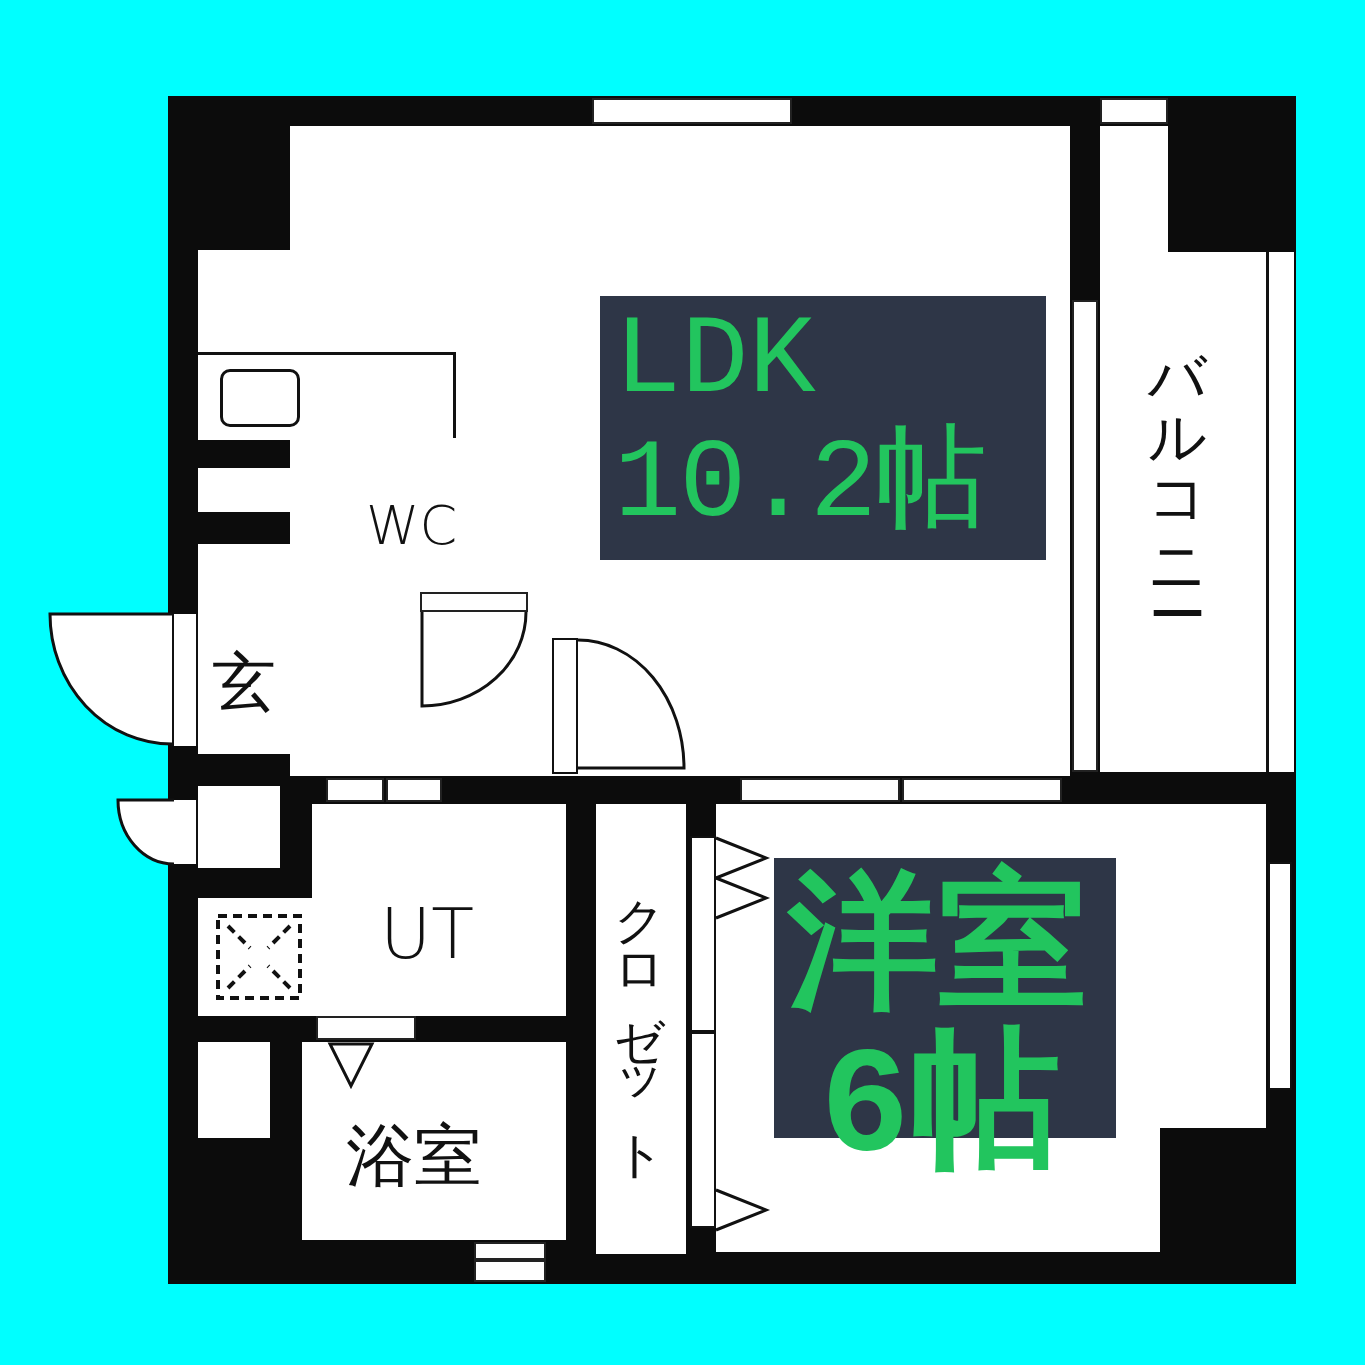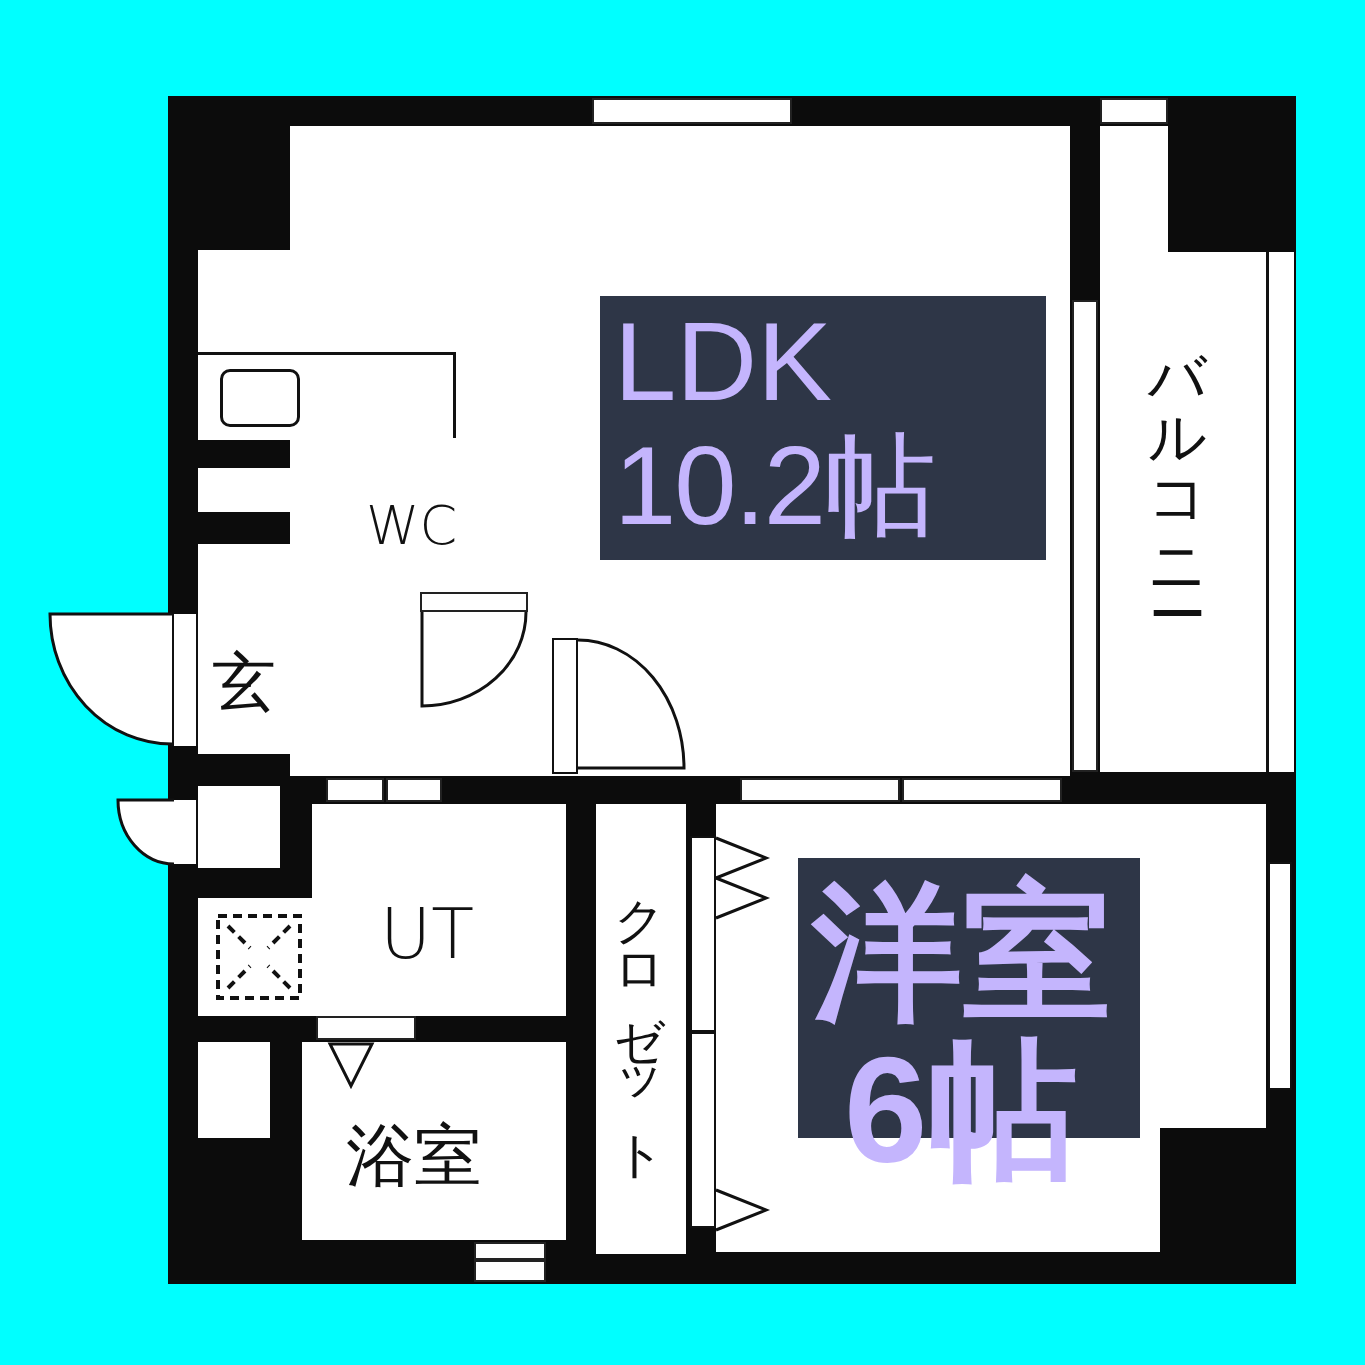--- a/index.html
+++ b/index.html
@@ -3,21 +3,21 @@
 <meta charset="utf-8">
 <style>
   html, body { margin:0; padding:0; }
   body { width:1365px; height:1365px; background:#00FFFF; position:relative; overflow:hidden;
          font-family:"DejaVu Sans", sans-serif; }
   .abs { position:absolute; box-sizing:border-box; }
   .wall { background:#0c0c0c; }
   .room { background:#ffffff; }
   .win { background:#ffffff; border:2px solid #222; }
   .lbl { position:absolute; color:#111; font-family:"DejaVu Sans", sans-serif; font-weight:300; white-space:nowrap; }
-  .badge { background:#2e3647; color:#c4b5fd; font-family:Liberation Sans, sans-serif; font-weight:400; }
+  .badge { background:#2e3647; color:#22c55e; font-family:Liberation Mono, monospace; font-weight:400; }
   .vert { writing-mode:vertical-rl; text-orientation:upright; letter-spacing:2px; }
   svg { position:absolute; overflow:visible; }
 </style>
 </head>
 <body>
 
 <div class="abs wall" style="left:168px;top:96px;width:1128px;height:1188px;"></div>
 
 <div class="abs room" style="left:290px;top:126px;width:780px;height:650px;"></div>
 <div class="abs room" style="left:198px;top:250px;width:380px;height:190px;"></div>
@@ -106,16 +106,16 @@
 <div class="abs wall" style="left:1160px;top:1128px;width:106px;height:126px;"></div>
 <div class="abs" style="left:690px;top:836px;width:26px;height:196px;background:#fff;border:2px solid #111;"></div>
 <div class="abs" style="left:690px;top:1032px;width:26px;height:196px;background:#fff;border:2px solid #111;"></div>
 <svg style="left:716px;top:836px;" width="60" height="400">
   <path d="M0 2 L50 22 L0 42" fill="none" stroke="#111" stroke-width="3"></path>
   <path d="M0 42 L50 62 L0 82" fill="none" stroke="#111" stroke-width="3"></path>
   <path d="M0 354 L50 374 L0 394" fill="none" stroke="#111" stroke-width="3"></path>
 </svg>
 <div class="abs" style="left:1268px;top:862px;width:24px;height:228px;background:#fff;border:2px solid #111;"></div>
 
-<div class="abs badge" style="left:798px;top:858px;width:342px;height:280px;">
+<div class="abs badge" style="left:774px;top:858px;width:342px;height:280px;">
   <div style="position:absolute;left:14px;top:14px;font-size:150px;line-height:160px;font-weight:700;">洋室</div>
   <div style="position:absolute;left:14px;top:172px;font-size:150px;line-height:160px;font-weight:700;margin-left:32px;">6帖</div>
 </div>
 
 </body></html>

